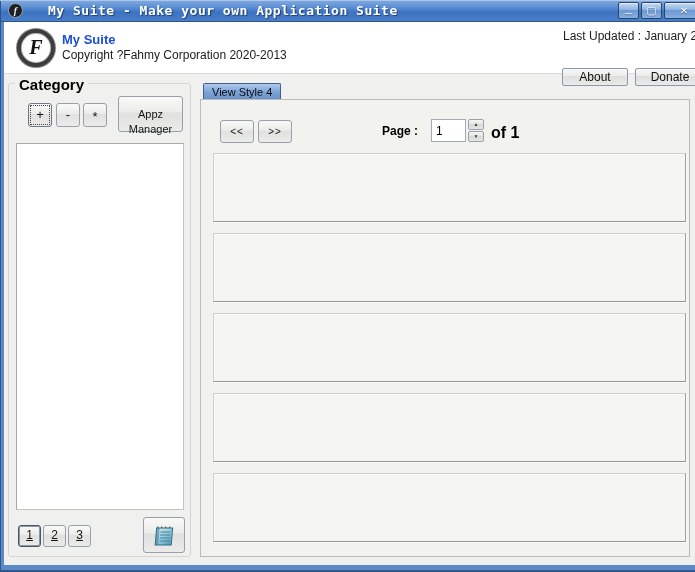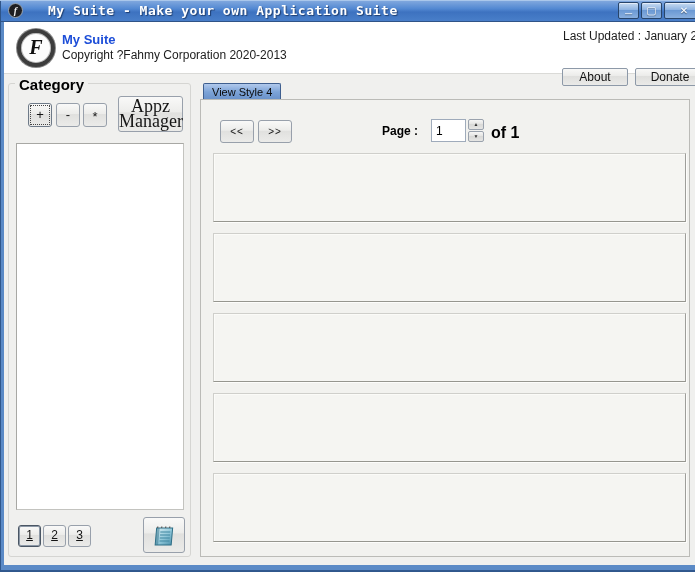--- a/index.html
+++ b/index.html
@@ -84,21 +84,21 @@
     border: 1px solid #d5d5d2; border-radius: 3px;
   }
   .group-title {
     position: absolute; top: -8px; left: 6px; padding: 0 4px;
     background: #f0f0ee; font-size: 15px; font-weight: bold; color: #000;
   }
   .sq-btn { position: absolute; top: 19px; width: 24px; height: 24px; font-size: 13px; line-height: 21px; }
   .btn-add { left: 19px; outline: 1px dotted #444; outline-offset: -3px; border-color: #6e7a88; }
   .btn-rem { left: 47px; }
   .btn-ast { left: 74px; line-height: 26px; }
-  .btn-appz { position: absolute; left: 109px; top: 12px; width: 65px; height: 36px; font-size: 18px; line-height: 15px; padding-top: 2px; font-family: Liberation Serif, serif; }
+  .btn-appz { position: absolute; left: 109px; top: 12px; width: 65px; height: 36px; font-size: 11px; line-height: 15px; padding-top: 10px; }
   .cat-list {
     position: absolute; left: 7px; top: 59px; width: 168px; height: 367px;
     background: #fff; border: 1px solid #c3c3bf; border-top-color: #a8a8a4; border-left-color: #a8a8a4;
   }
   .num-btn {
     position: absolute; top: 441px; width: 23px; height: 22px;
     font-size: 12px; line-height: 19px; text-decoration: underline;
   }
   .num-1 { left: 9px;  border-color: #4a5664; box-shadow: inset 0 0 0 1px #8c98a6; }
   .num-2 { left: 34px; }

